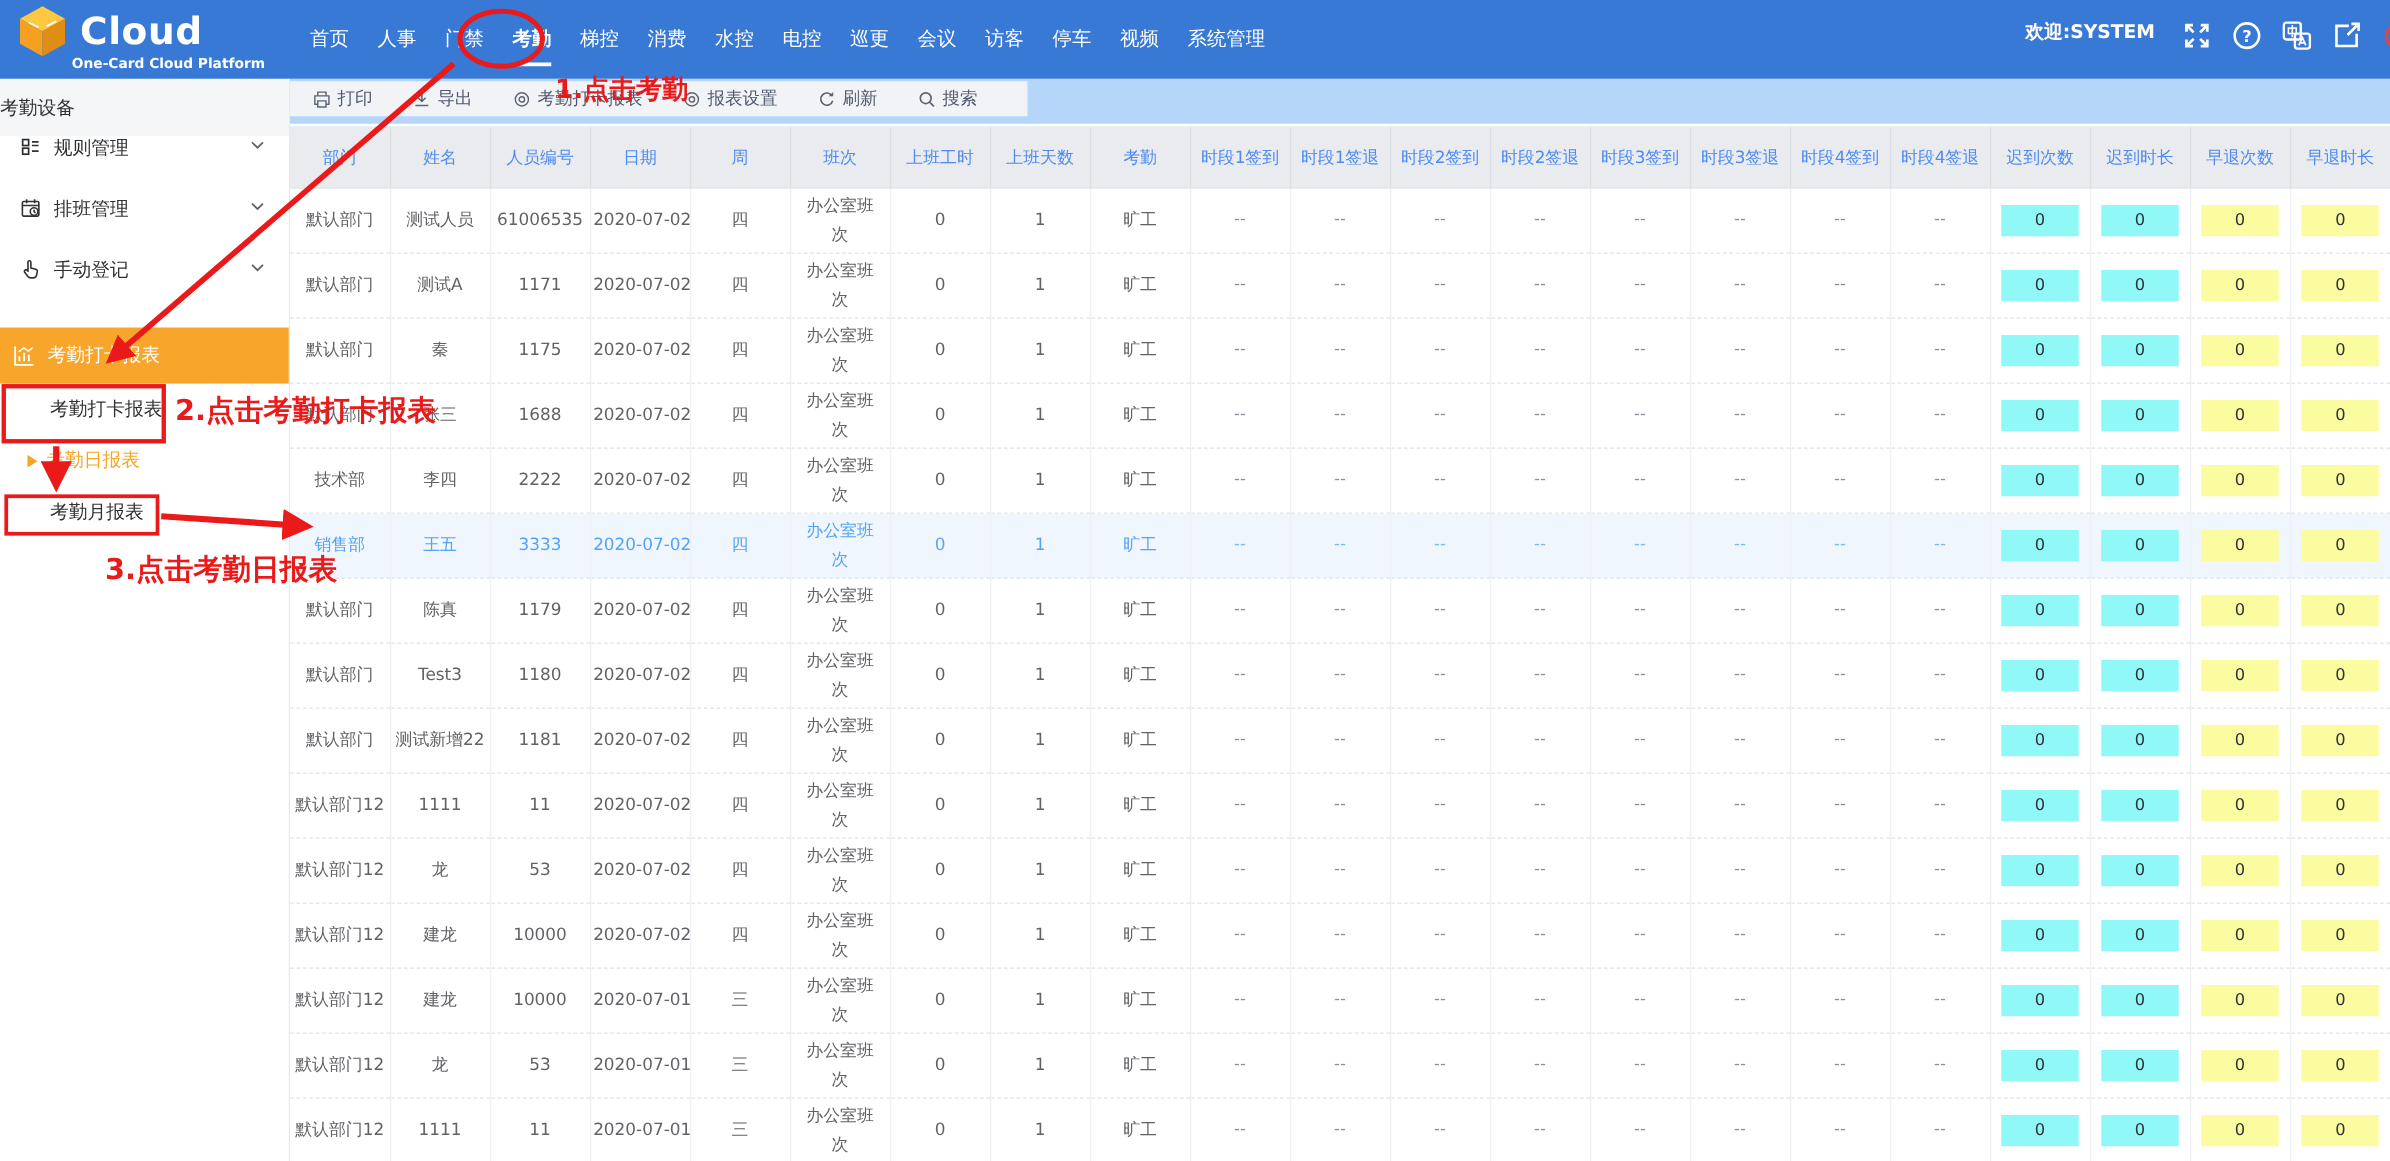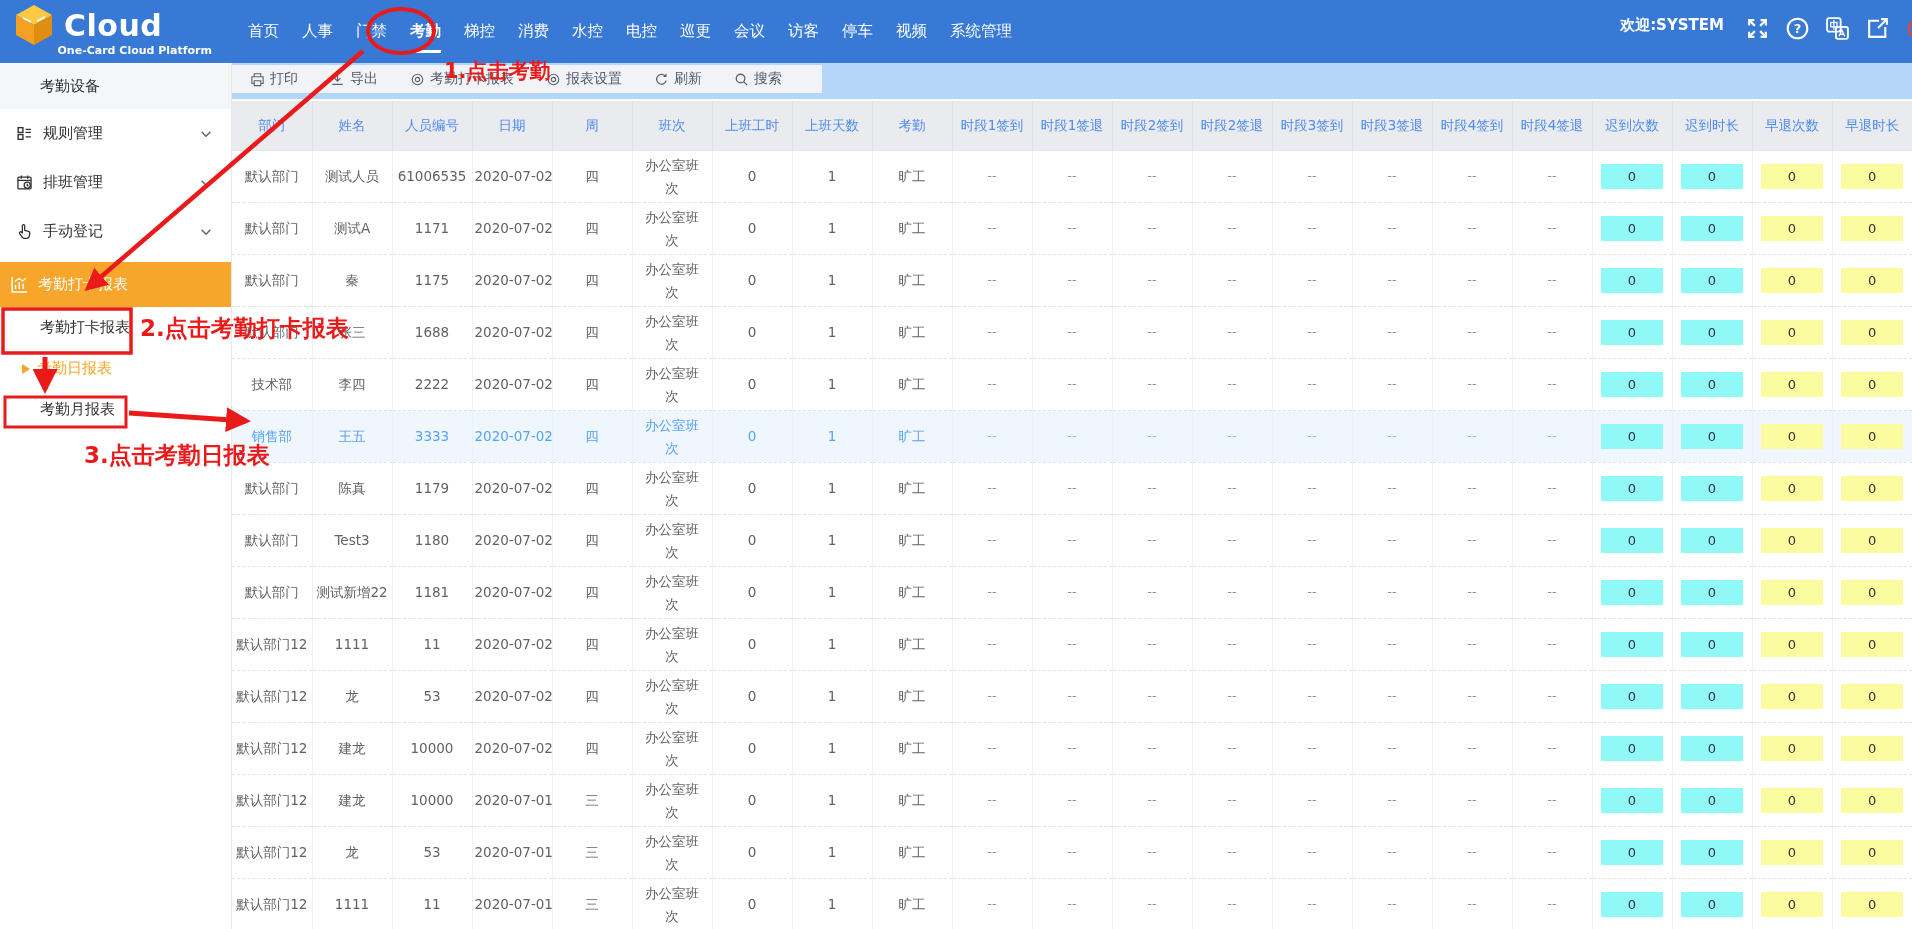--- a/index.html
+++ b/index.html
@@ -17,22 +17,22 @@
   .nav-item{cursor:pointer;position:relative;padding:4px 2px;white-space:nowrap;}
   .nav-item.active{font-weight:bold;}
   .nav-item.active::after{content:"";position:absolute;left:50%;transform:translateX(-50%);bottom:-7px;width:30px;height:3px;background:#fff;}
   .user-area{position:absolute;right:10px;top:16px;height:63px;display:flex;align-items:flex-start;gap:15px;}
   .welcome{font-size:15px;font-weight:bold;margin-right:6px;white-space:nowrap;}
   .u-icon{width:25px;height:25px;color:#fff;display:inline-flex;cursor:pointer;}
   .u-icon.power{color:#E0463C;}
 
   
   .sidebar{position:absolute;left:0;top:63px;width:232px;height:866px;background:#fff;border-right:1px solid #E6E9ED;box-sizing:border-box;z-index:4;}
-  .side-item{height:46px;display:flex;align-items:center;padding-left:40px;font-size:15px;color:#303133;background:#F5F6F8;cursor:pointer;}
-  .side-group{height:49px;display:flex;align-items:center;padding:0 16px;font-size:15px;color:#303133;background:#fff;cursor:pointer;position:relative;}
+  .side-item{height:46px;display:flex;align-items:center;font-size:15px;color:#303133;background:#F5F6F8;cursor:pointer;}
+  .side-group{height:49px;display:flex;align-items:flex-start;padding:0 16px;font-size:15px;color:#303133;background:#fff;cursor:pointer;position:relative;}
   .g-ic{width:17px;height:17px;margin-right:10px;color:#303133;display:inline-flex;}
   .chev{position:absolute;right:18px;width:14px;height:14px;color:#606266;display:inline-flex;}
   .spacer{height:6px;}
   .side-active{height:45px;background:#F7A52B;color:#fff;display:flex;align-items:center;padding-left:10px;font-size:15px;cursor:pointer;}
   .side-active .g-ic{color:#fff;margin-right:9px;width:19px;height:19px;}
   .side-sub{height:41px;display:flex;align-items:center;padding-left:40px;font-size:15px;color:#303133;cursor:pointer;background:#fff;}
   .side-sub.current{color:#F5A623;padding-left:22px;text-align:center;}
   .tri{width:0;height:0;border-left:8px solid #F5A623;border-top:5px solid transparent;border-bottom:5px solid transparent;margin-right:7px;}
 
   

